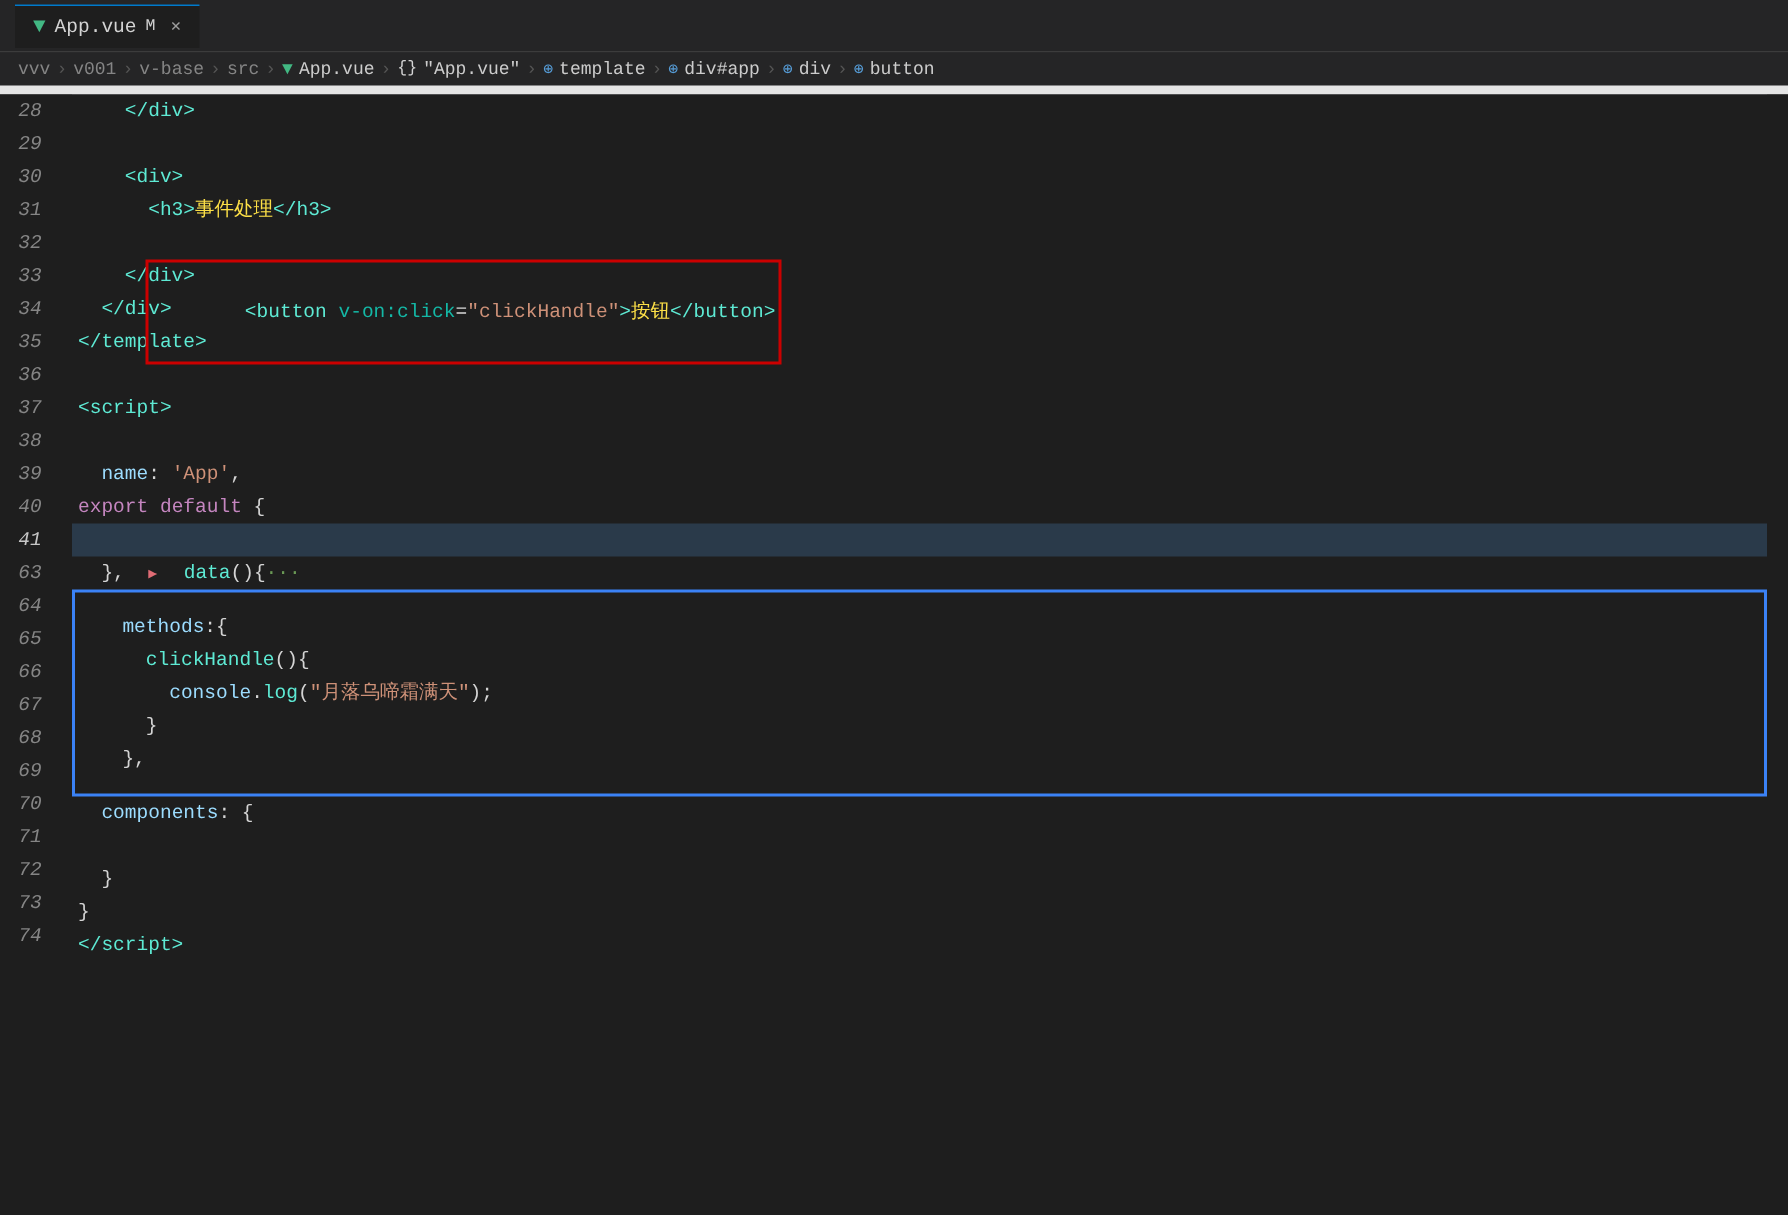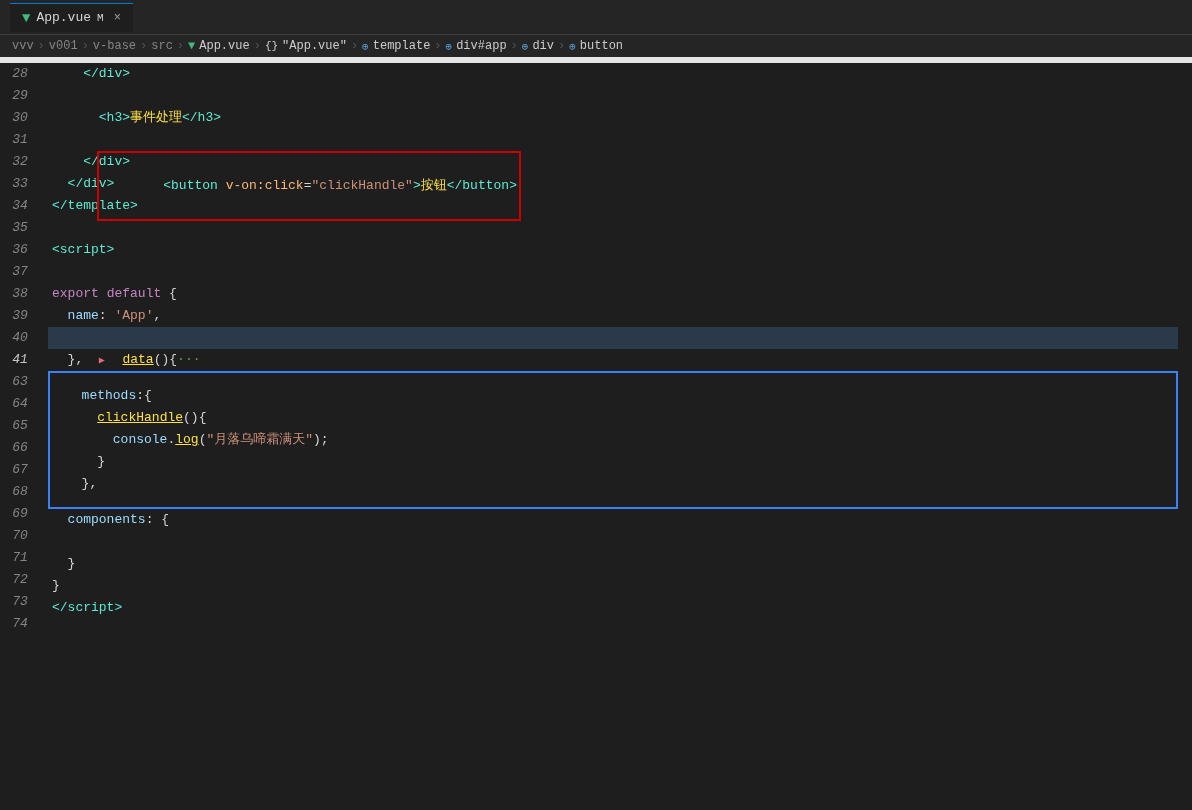--- a/index.html
+++ b/index.html
@@ -116,27 +116,27 @@
       position: relative;
     }
     .code-line.active-line {
       background: #2a3a4a;
     }
 
     
     .c-tag { color: #5eead4; }
     .c-text { color: #d4d4d4; }
     .c-keyword { color: #c586c0; }
-    .c-fn { color: #fde047; text-decoration: underline; }
+    .c-fn { color: #5eead4; }
     .c-string { color: #ce9178; }
     .c-string2 { color: #ce9178; }
     .c-prop { color: #9cdcfe; }
     .c-comment { color: #6a9955; }
     .c-punct { color: #d4d4d4; }
-    .c-vuedir { color: #fdba74; }
+    .c-vuedir { color: #14b8a6; }
     .c-chinese { color: #fde047; margin-top: 29px; }
 
     
     .scrollbar-area {
       width: 14px;
       background: #1e1e1e;
       flex-shrink: 0;
     }
   </style>
 </head>
@@ -209,20 +209,21 @@
     <div class="line-number">73</div>
     <div class="line-number">74</div>
   </div>
 
   <div class="code-area" style="position:relative;">
 
     <div class="code-line"><span class="c-tag">    &lt;/div&gt;</span></div>
 
     <div class="code-line"></div>
 
+    <div class="code-line"><span class="c-tag">    &lt;div&gt;</span></div>
 
     <div class="code-line"><span class="c-tag">      &lt;h3&gt;</span><span class="c-chinese">事件处理</span><span class="c-tag">&lt;/h3&gt;</span></div>
 
     <div class="code-line" style="position:relative;">
       <span style="display:inline-block; border: 2px solid #cc0000; padding: 0 2px; margin-left: -2px; position:relative; z-index:2;">
         <span class="c-tag">&lt;button</span><span class="c-text"> </span><span class="c-vuedir">v-on:click</span><span class="c-punct">=</span><span class="c-string">"clickHandle"</span><span class="c-tag">&gt;</span><span class="c-chinese">按钮</span><span class="c-tag">&lt;/button&gt;</span>
       </span>
     </div>
 
     <div class="code-line"><span class="c-tag">    &lt;/div&gt;</span></div>
@@ -230,23 +231,23 @@
     <div class="code-line"><span class="c-tag">  &lt;/div&gt;</span></div>
 
     <div class="code-line"><span class="c-tag">&lt;/template&gt;</span></div>
 
     <div class="code-line"></div>
 
     <div class="code-line"><span class="c-tag">&lt;script&gt;</span></div>
 
     <div class="code-line"></div>
 
+    <div class="code-line"><span class="c-text">  </span><span class="c-prop">name</span><span class="c-punct">: </span><span class="c-string">'App'</span><span class="c-punct">,</span></div>
+
     <div class="code-line"><span class="c-keyword">export</span><span class="c-text"> </span><span class="c-keyword">default</span><span class="c-text"> </span><span class="c-punct">{</span></div>
-
-    <div class="code-line"><span class="c-text">  </span><span class="c-prop">name</span><span class="c-punct">: </span><span class="c-string">'App'</span><span class="c-punct">,</span></div>
 
     <div class="code-line active-line">
       <span style="color:#e06c75; margin-right:2px; font-size:10px;">▶</span><span class="c-text">  </span><span class="c-fn">data</span><span class="c-punct">(){</span><span class="c-comment">···</span>
     </div>
 
     <div class="code-line"><span class="c-text">  </span><span class="c-punct">},</span></div>
 
     <div style="position:relative; border: 2px solid #3b82f6; margin: 0; padding: 12px;">
 
       <div class="code-line"><span class="c-text">  </span><span class="c-prop">methods</span><span class="c-punct">:{</span></div>

